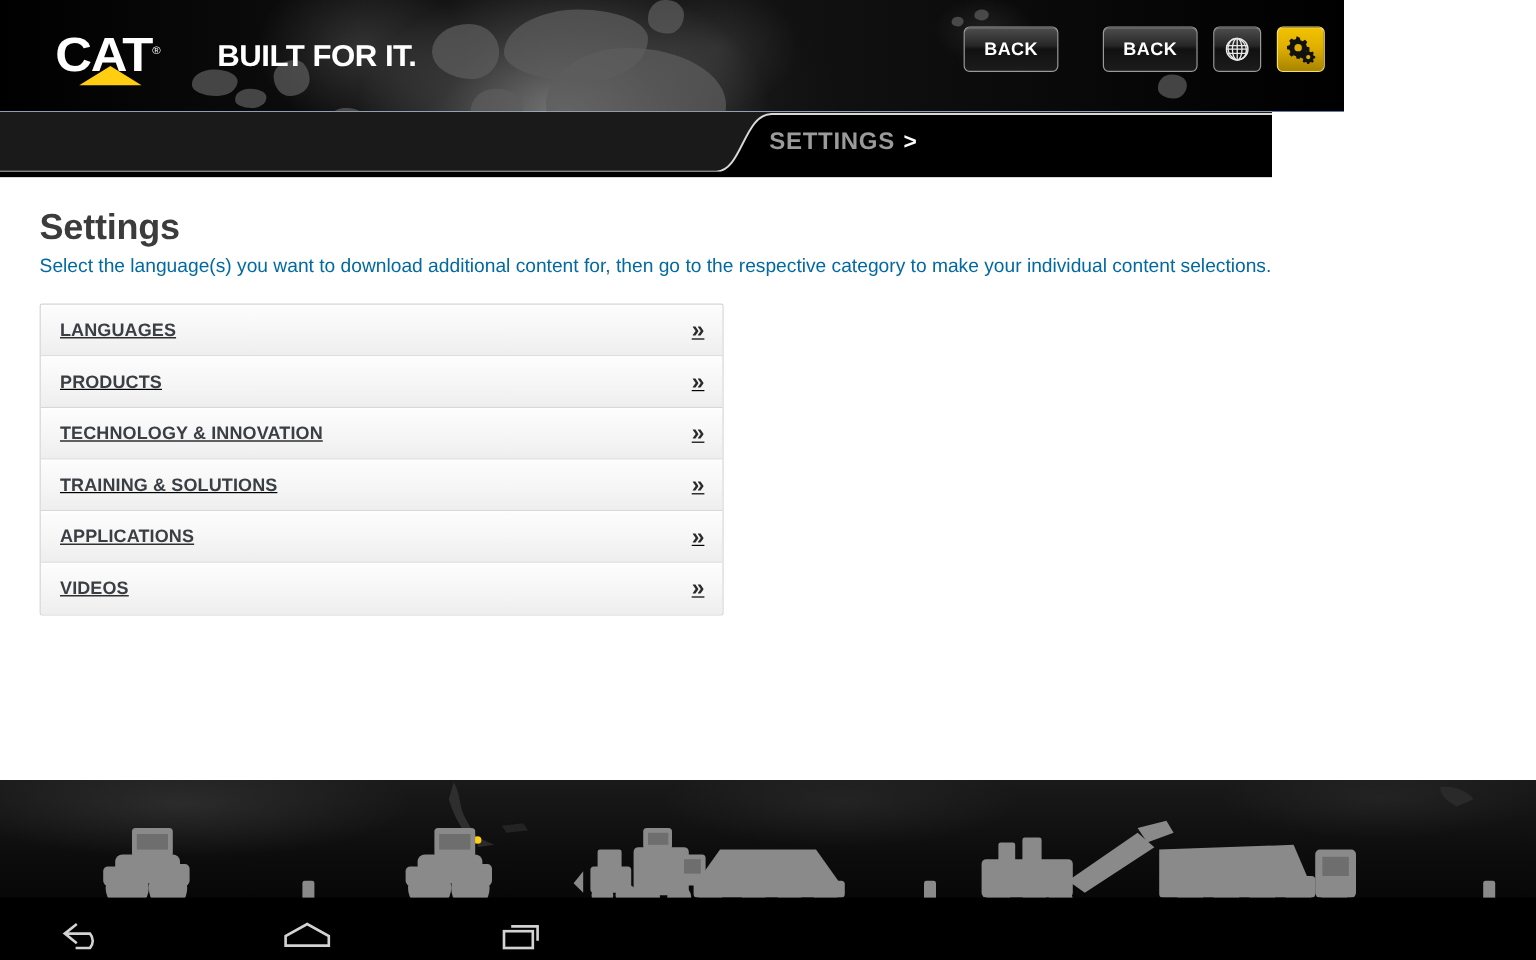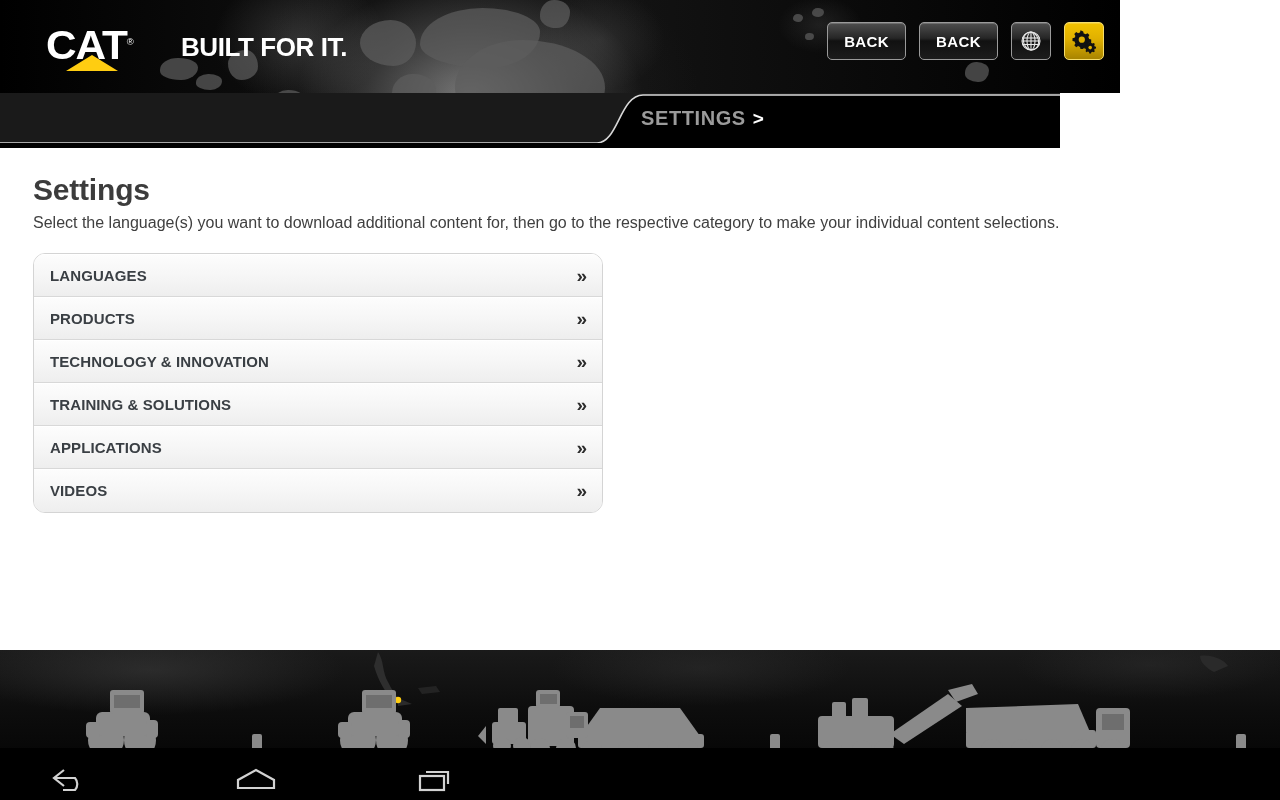--- a/index.html
+++ b/index.html
@@ -68,21 +68,21 @@
   .hdr-buttons { position: absolute; right: 16px; top: 22px; display: flex; gap: 13px; align-items: center; }
   .hdr-btn {
     height: 38px; border-radius: 5px;
     border: 1px solid #9a9a9a;
     background: linear-gradient(180deg, #4e4e4e 0%, #262626 42%, #111 50%, #1c1c1c 100%);
     color: #fff; font-weight: bold; font-size: 15px;
     display: flex; align-items: center; justify-content: center;
     padding: 0 16px; letter-spacing: .4px;
     box-shadow: inset 0 1px 0 rgba(255,255,255,.18);
   }
-  .hdr-btn.text { min-width: 68px; }
+  .hdr-btn.text { min-width: 68px; margin-left: 24px; }
   .hdr-btn.icon { width: 40px; padding: 0; }
   .hdr-btn.active {
     background: linear-gradient(180deg, #f2c200 0%, #e0b000 45%, #a88400 100%);
     border-color: #f6dd6a;
   }
 
   
   .crumb-bar { position: absolute; top: 93px; left: 0; width: 1060px; height: 55px; background: #fff; overflow: hidden; }
   .crumb-bar svg { position: absolute; inset: 0; }
   .crumb-text {
@@ -92,26 +92,27 @@
   .crumb-arrow { color: #ffffff; margin-left: 7px; font-size: 19px; }
 
   
   .main { position: absolute; top: 148px; left: 0; width: 1280px; height: 502px; background: #fff; }
   .page-title {
     position: absolute; left: 33px; top: 25px;
     font-size: 30px; font-weight: bold; color: #3c3c3c; letter-spacing: -.2px;
   }
   .page-sub {
     position: absolute; left: 33px; top: 66px;
-    font-size: 16px; color: #404040;
+    font-size: 16px; color: #0369a1;
   }
   .cat-list {
     position: absolute; left: 33px; top: 105px; width: 570px;
-    border: 1px solid #d4d4d4; border-radius: 12px; overflow: hidden;
+    border: 1px solid #d4d4d4; border-radius: 2px; overflow: hidden;
     background: #fff;
+    text-decoration: underline;
   }
   .cat-row {
     position: relative; height: 43px;
     display: flex; align-items: center; justify-content: space-between;
     padding: 0 15px 0 16px;
     background: linear-gradient(180deg, #fdfdfd 0%, #f6f6f6 52%, #eeeeee 100%);
     border-bottom: 1px solid #d8d8d8;
     box-shadow: inset 0 1px 0 #ffffff;
   }
   .cat-row:last-child { border-bottom: none; }

